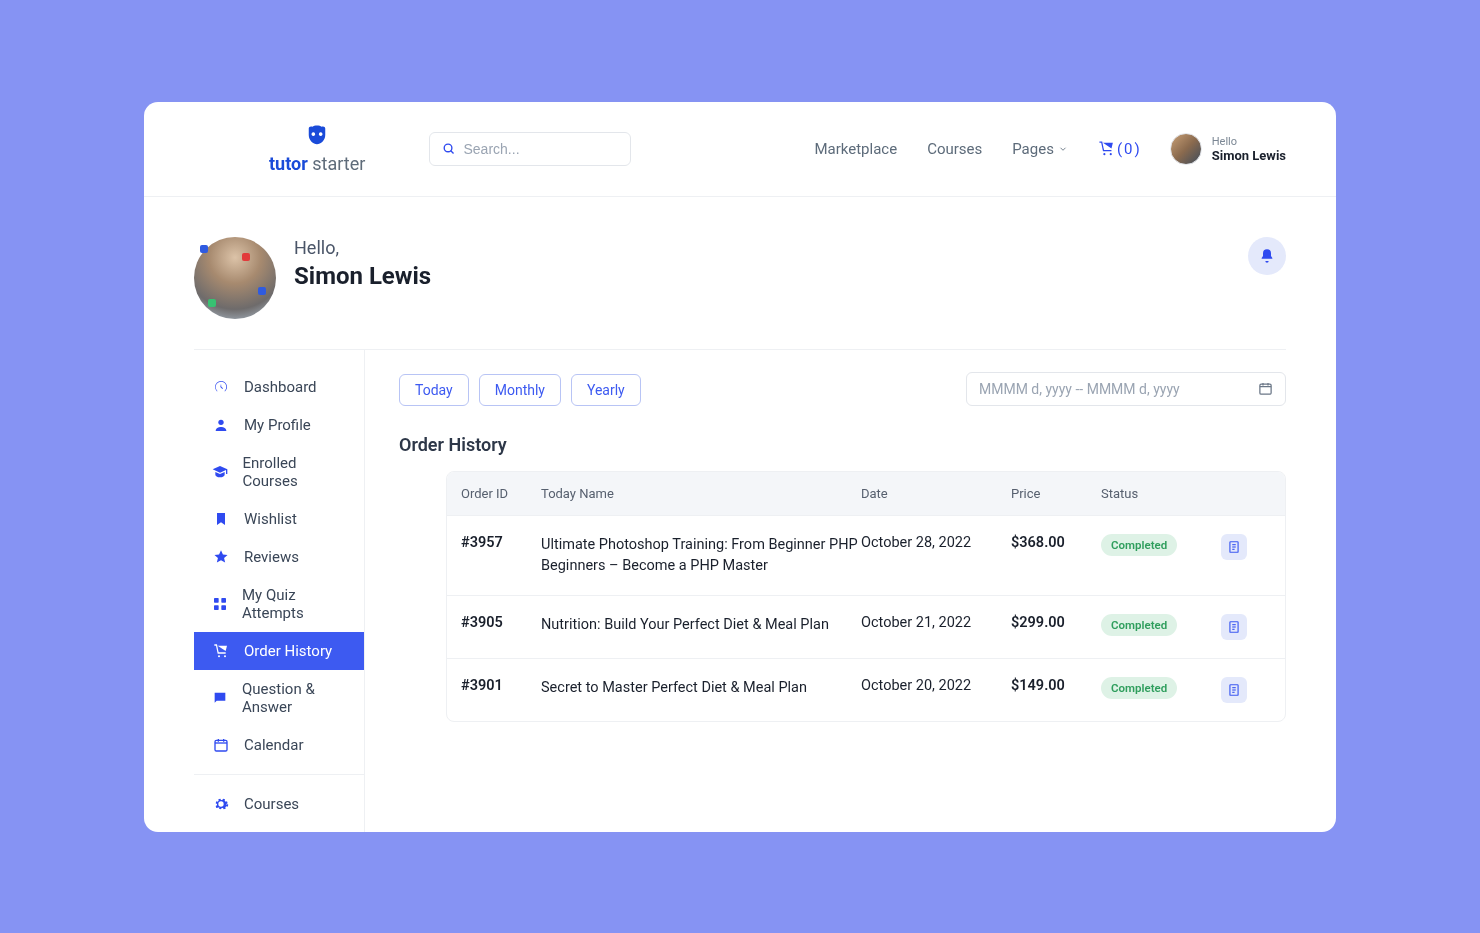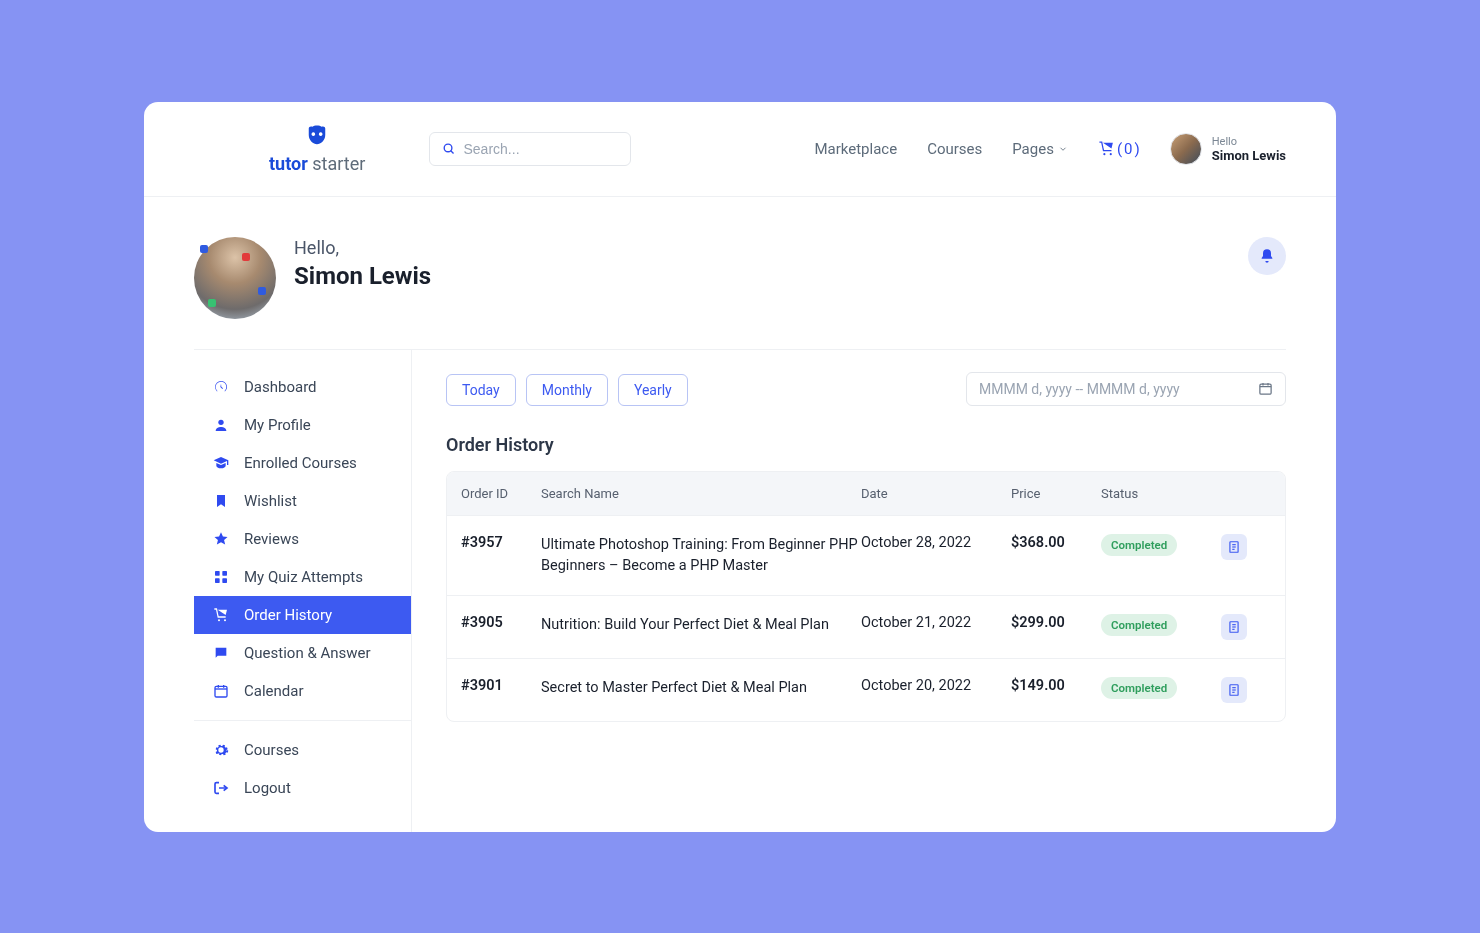--- a/index.html
+++ b/index.html
@@ -183,20 +183,21 @@
 .section-title {
   font-size: 18px;
   font-weight: 600;
   color: #2d3748;
   margin: 28px 0 16px 0;
 }
 .table {
   border: 1px solid #eef0f3;
   border-radius: 8px;
   overflow: hidden;
+  margin-left: 47px;
 }
 .thead, .trow {
   display: grid;
   grid-template-columns: 80px 320px 150px 90px 120px 50px;
   padding: 14px 14px;
   align-items: flex-start;
 }
 .thead {
   background: #f4f6f9;
   color: #57606f;
@@ -409,21 +410,21 @@
                 <line x1="16" y1="3" x2="16" y2="7"></line>
               </svg>
           </div>
         </div>
 
         <div class="section-title">Order History</div>
 
         <div class="table">
           <div class="thead">
             <div>Order ID</div>
-            <div>Search Name</div>
+            <div>Today Name</div>
             <div>Date</div>
             <div>Price</div>
             <div>Status</div>
             <div></div>
           </div>
 
           <div class="trow">
             <div class="oid">#3957</div>
             <div class="cell-course">Ultimate Photoshop Training: From Beginner PHP Beginners – Become a PHP Master</div>
             <div>October 28, 2022</div>

